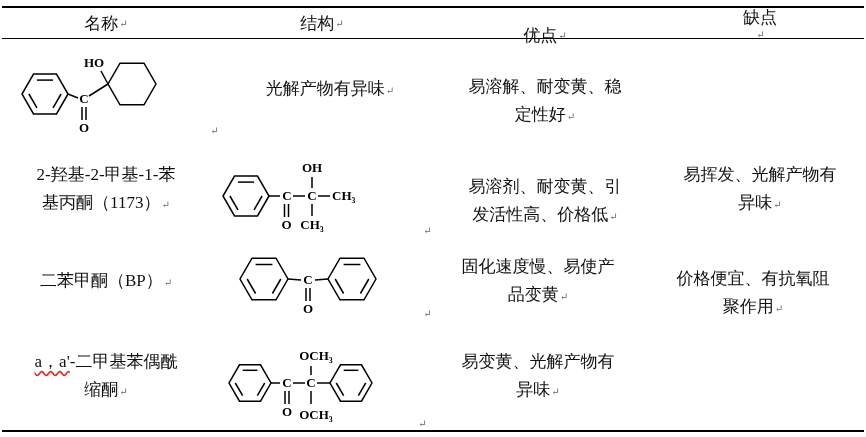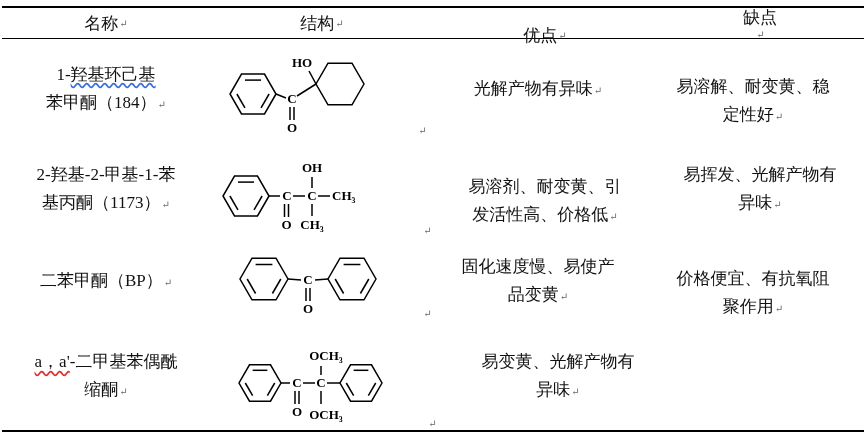--- a/index.html
+++ b/index.html
@@ -9,21 +9,21 @@
   .tr { display:flex; align-items:center; }
   .thead { height:31px; border-bottom:1.5px solid #000; font-size:17px; }
   .td { display:flex; align-items:center; justify-content:center; text-align:center; }
   .c-name   { width:208px; }
   .c-struct { width:224px; }
   .c-adv    { width:222px;margin-top:24px; }
   .c-dis    { width:208px;flex-direction:column; }
   .r1 { height:101px; }
   .r2 { height:100px; }
   .r3 { height:84px;  }
-  .r4 { height:106px;gap:10px; }
+  .r4 { height:106px; }
   .txt { white-space:pre-line; font-size:17px; line-height:28px; }
   .pmark { font-size:10px; color:#666; vertical-align:baseline; margin-left:1px; white-space:normal; }
   .wavy-blue { text-decoration:underline wavy #3a6fe0; text-decoration-skip-ink:none; text-underline-offset:3px; }
   .wavy-red  { text-decoration:underline wavy #e03030; text-decoration-skip-ink:none; text-underline-offset:3px; }
   .struct-wrap { display:flex; align-items:flex-end; }
   svg { display:block; }
   svg .bond { stroke:#000; stroke-width:1.5; fill:none; }
   svg .ring { stroke:#000; stroke-width:1.5; fill:none; }
   svg text { fill:#000; font-family:"Liberation Serif","DejaVu Serif",serif; font-weight:bold; font-size:13px; }
 </style>
@@ -46,24 +46,20 @@
         <span>优点</span>
           <span class="pmark">↵</span>
       </div>
       <div class="td c-dis">
         <span>缺点</span>
           <span class="pmark">↵</span>
       </div>
     </div>
 
     <div class="tr r1">
-      <div class="td c-name">
-        <div class="txt"><span>1-</span><span class="wavy-blue">羟基环己基</span><span>
-苯甲酮（184）</span><span class="pmark">↵</span></div>
-      </div>
       <div class="td c-struct">
         <div class="struct-wrap">
           <svg width="200" height="92" viewBox="0 0 200 92">
             <polygon class="ring" points="59,50 47.5,69.9 24.5,69.9 13,50 24.5,30.1 47.5,30.1"></polygon>
             <line class="bond" x1="52.1" y1="50" x2="44.05" y2="63.9"></line>
             <line class="bond" x1="27.95" y1="63.9" x2="19.9" y2="50"></line>
             <line class="bond" x1="27.95" y1="36.1" x2="44.05" y2="36.1"></line>
             <line class="bond" x1="59" y1="50" x2="69" y2="54"></line>
             <text x="75" y="59" text-anchor="middle">C</text>
             <line class="bond" x1="73" y1="63" x2="73" y2="76"></line>

